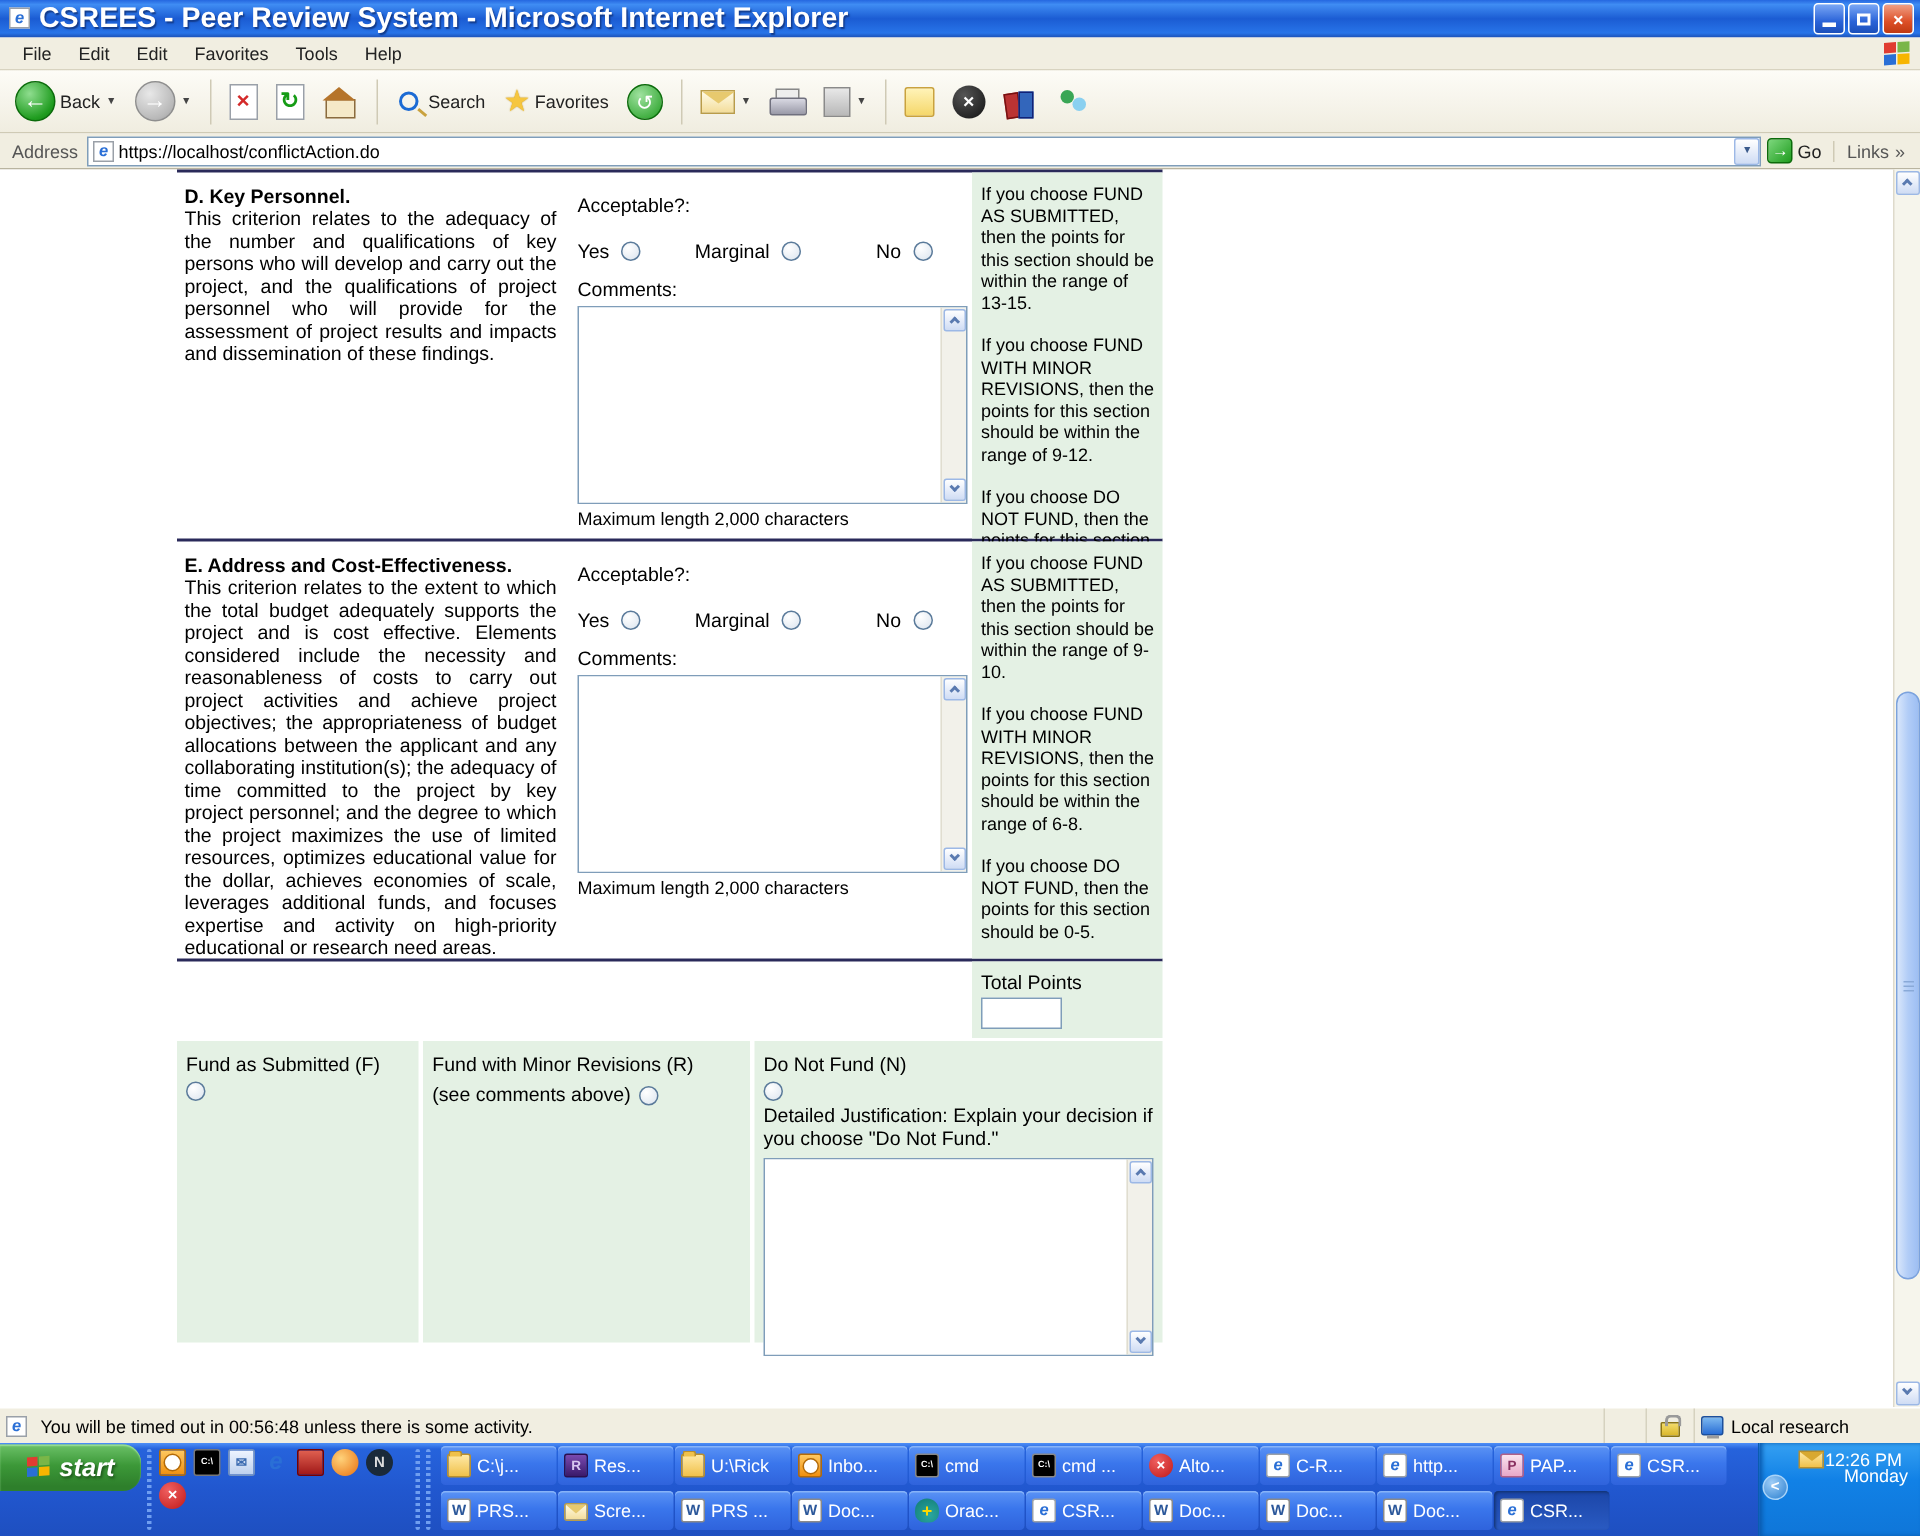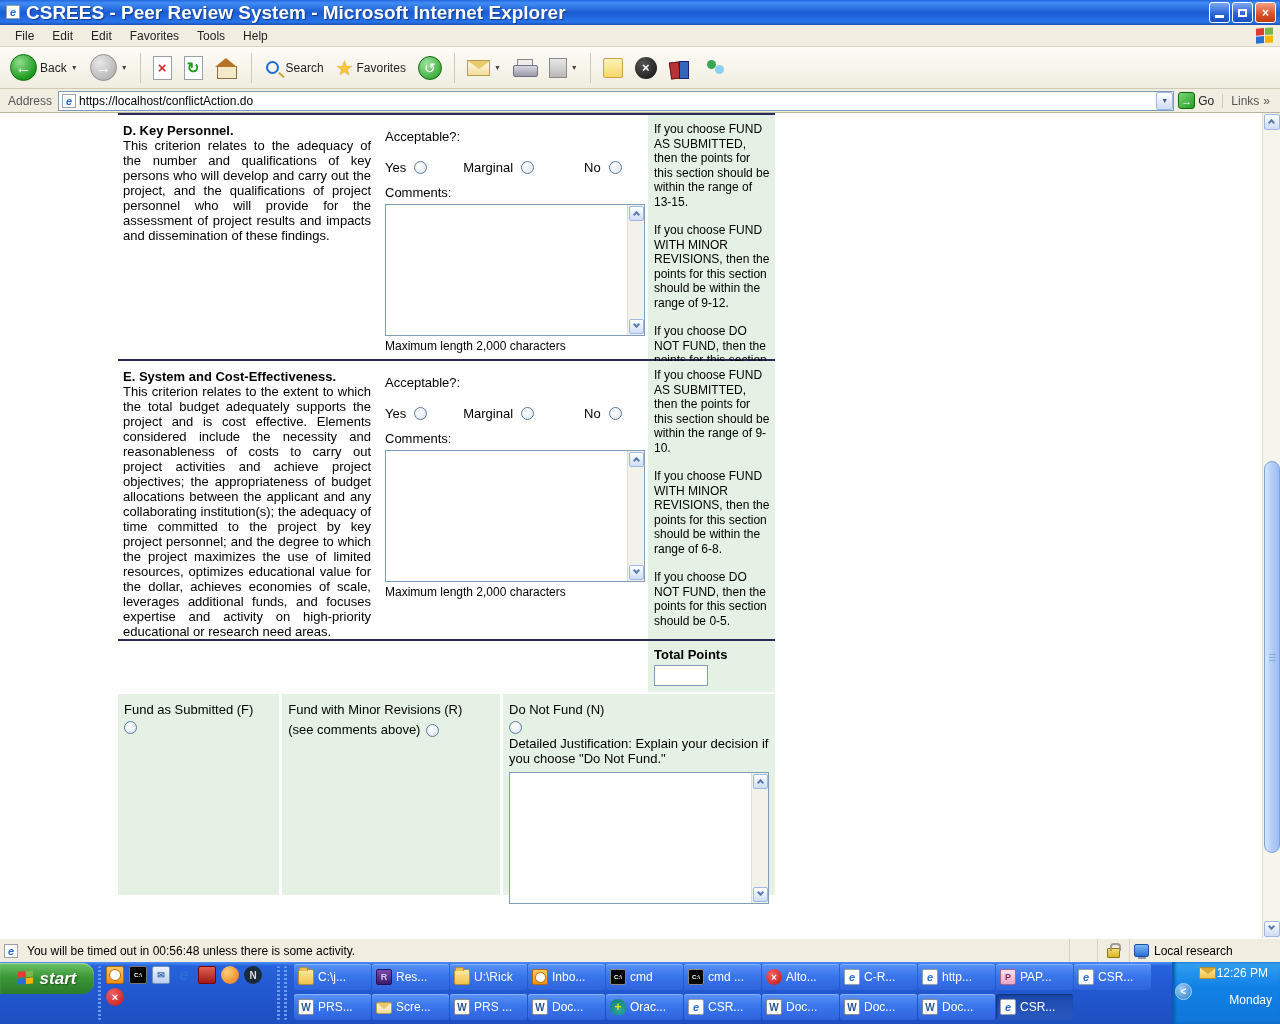--- a/index.html
+++ b/index.html
@@ -91,21 +91,21 @@
   .ta-sb { position:absolute; top:0; right:0; bottom:0; width:17px; background:#f2f1ea; border-left:1px solid #e0ddd0; display:flex; flex-direction:column; justify-content:space-between; }
   .sb-btn { width:15px; height:15px; margin:1px; background:linear-gradient(#fff,#cfdcf4); border:1px solid #9cb8e6; border-radius:2px; position:relative; }
   .chev { position:absolute; left:4px; width:5px; height:5px; border-left:2px solid #5a7ab0; border-top:2px solid #5a7ab0; }
   .chev.up { top:5px; transform:rotate(45deg); }
   .chev.dn { top:2px; transform:rotate(225deg); }
   .maxnote { font-size:12px; margin-top:3px; }
   .points-row { margin-top:auto; display:flex; align-items:center; gap:5px; font-size:13px; font-weight:bold; }
   .pts-input { width:38px; height:21px; border:1px solid #7f9db9; background:#fff; font-size:12px; padding:0 2px; }
   .total-row { display:flex; border-top:2px solid #2a2a5a; height:53px; }
   .total-cell { margin-left:530px; width:127px; background:#e4f1e4; padding:6px 5px 0 6px; }
-  .total-cell .lbl { font-size:13px; font-weight:bold; }
+  .total-cell .lbl { font-size:13px; font-weight:normal; }
   .total-input { width:54px; height:21px; border:1px solid #7f9db9; background:#fff; margin-top:3px; font-size:12px; padding:0 2px; }
   .fund-row { display:flex; gap:3px; margin-top:2px; height:201px; }
   .fund-cell { background:#e4f1e4; padding:7px 6px 0 6px; font-size:13px; line-height:18px; }
   .fc1 { width:165px; } .fc2 { width:223px; } .fc3 { flex:1; }
   .fund-radio-line { margin-top:2px; display:flex; align-items:center; gap:6px; }
   .just-label { margin-top:2px; line-height:15px; }
 
   
   .vscroll { position:absolute; right:0; top:0; width:18px; height:825px; background:#f6f5ec; border-left:1px solid #dedacb; }
   .vs-btn { position:absolute; left:1px; width:16px; height:16px; background:linear-gradient(#fff,#cfdcf4); border:1px solid #9cb8e6; border-radius:2px; }
@@ -166,21 +166,21 @@
   .ti-env:before { content:""; position:absolute; left:0; top:0; border-left:7px solid transparent; border-right:7px solid transparent; border-top:6px solid #e7c96e; }
   .ti-oracle { background:radial-gradient(circle at 60% 70%,#2aa7a0,#117a74); border-radius:50% 50% 40% 40%; color:#ffd900; font-size:12px; }
   .ti-pap { background:linear-gradient(#fbe3ee,#e8a8c8); border:1px solid #b06088; color:#8a3060; font-size:9px; }
   .ti-refl { background:linear-gradient(#7a4ab0,#3a1a6a); border:1px solid #2a1050; color:#d8c8f0; font-size:9px; }
   .tray { width:108px; background:linear-gradient(180deg,#35a0f2 0,#1181e6 40%,#0f76d8 100%); border-left:1px solid #0a5cb0; box-shadow:inset 2px 0 3px #0a5cb0;
     position:relative; color:#fff; font-size:12px; }
   .tray-chevron { position:absolute; left:2px; top:21px; width:17px; height:17px; border-radius:50%; background:radial-gradient(circle at 35% 30%,#9ecdf7,#2a7fd0); border:1px solid #aad4f8; color:#fff; font-size:10px; font-weight:bold; display:flex; align-items:center; justify-content:center; }
   .tray-env { position:absolute; left:26px; top:5px; width:17px; height:12px; background:linear-gradient(#ffe9a6,#f0c14b); border:1px solid #b88f2e; }
   .tray-env:before { content:""; position:absolute; left:0; top:0; border-left:8px solid transparent; border-right:8px solid transparent; border-top:6px solid #d8a830; }
   .tray-time { position:absolute; right:12px; top:4px; }
-  .tray-day { position:absolute; right:8px; top:31px; }
+  .tray-day { position:absolute; right:8px; top:15px; }
   .tray-date { position:absolute; right:24px; top:42px;margin-top:21px; }
 </style>
 </head>
 <body>
 
 <div class="screen">
 
   <div class="titlebar">
     <div class="ticon">
         <div class="pageicon">e</div>
@@ -336,21 +336,21 @@
           <p>If you choose DO NOT FUND, then the points for this section should be 0-8.</p>
           <div class="points-row">
             <span>Points D</span>
             <input class="pts-input" style="">
           </div>
         </div>
       </div>
 
       <div class="frow" style="height:280px;">
         <div class="col1">
-          <b>E. System and Cost-Effectiveness.</b>
+          <b>E. Address and Cost-Effectiveness.</b>
           <span>This criterion relates to the extent to which the total budget adequately supports the project and is cost effective. Elements considered include the necessity and reasonableness of costs to carry out project activities and achieve project objectives; the appropriateness of budget allocations between the applicant and any collaborating institution(s); the adequacy of time committed to the project by key project personnel; and the degree to which the project maximizes the use of limited resources, optimizes educational value for the dollar, achieves economies of scale, leverages additional funds, and focuses expertise and activity on high-priority educational or research need areas.</span>
         </div>
         <div class="col2">
           <div>Acceptable?:</div>
           <div class="opts">
             <span class="optgrp">
                 <span>Yes</span>
                 <span class="radio"></span>
               </span>
             <span class="optgrp" style="margin-left:36px;">

